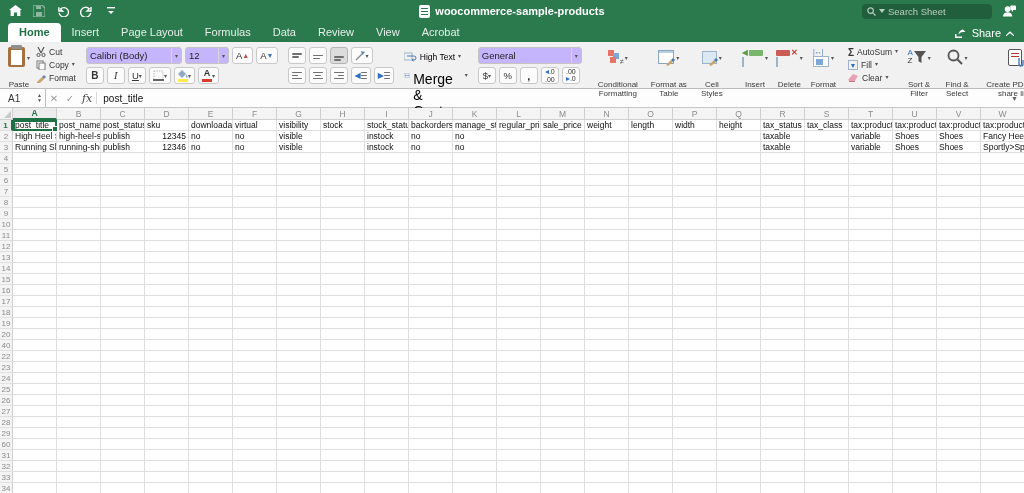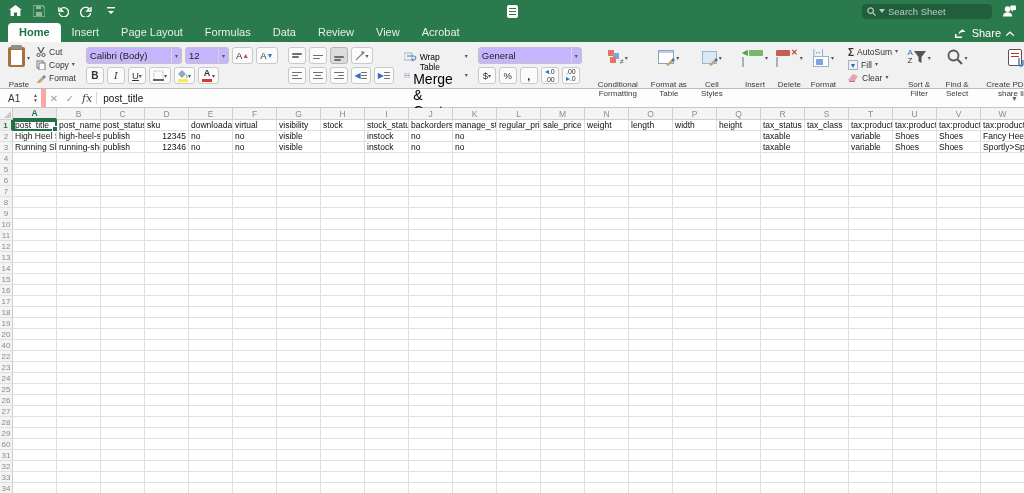--- a/index.html
+++ b/index.html
@@ -59,21 +59,21 @@
      background:linear-gradient(#b9cfe4 2.5px, transparent 2.5px),
                 linear-gradient(90deg, transparent 4.5px, #dce8f3 4.5px 5px, transparent 5px 9.5px, #dce8f3 9.5px 10px, transparent 10px); }
   .brush { position:absolute; right:-4px; bottom:-3px; width:12px; height:12px; }
   .cf-ico { width:15px; height:14px; position:relative; }
   .cf-ico .sq { position:absolute; width:6px; height:6px; }
   .insdel-bar { width:14px; height:6px; border-radius:1px; }
   .cellpair { width:14px; height:7px; border:1px solid #9db3c8; border-top:none; background:linear-gradient(90deg,#eaf1f7 48%, #9db3c8 48%, #9db3c8 52%, #eaf1f7 52%); }
 
   
   .fbar { height:19px; background:#fdfdfd; border-bottom:1px solid #c6c6c6; display:flex; align-items:center; font-size:10px; color:#333; }
-  .namebox { width:46px; height:100%; border-right:5px solid #fca5a5; display:flex; align-items:center; padding:0 3px 0 8px; gap:4px; }
+  .namebox { width:46px; height:100%; border-right:1px solid #fca5a5; display:flex; align-items:center; padding:0 3px 0 8px; gap:4px; }
   .stepper { display:flex; flex-direction:column; font-size:5px; color:#555; line-height:1.1; margin-left:auto; }
   .fico { width:16px; text-align:center; color:#9a9a9a; font-size:10px; }
   .fx { font-family:"DejaVu Serif",serif; font-style:italic; font-size:11px; color:#444; margin:0 4px; }
   .fcontent { margin-left:6px; color:#111; }
   .fbar .endcaret { margin-left:auto; margin-right:6px; color:#666; font-size:7px; }
 
   
   .sheet { position:relative; width:1024px; overflow:hidden; background:#fff; }
   .grid { display:grid; grid-template-columns:13px repeat(23,44px); }
   .hcell { height:12px; background:#f4f4f4; border-right:1px solid #cfcfcf; border-bottom:1px solid #cfcfcf; font-size:8.5px; color:#8b8b8b; display:flex; align-items:center; justify-content:center; }
@@ -117,20 +117,21 @@
     </span>
     <span class="ic">
       <svg width="10" height="10" viewBox="0 0 10 10">
           <rect x="1" y="1" width="8" height="1.4" fill="#fff"></rect>
           <path d="M2 5l3 3 3-3z" fill="#fff"></path>
         </svg>
     </span>
   </div>
   <div class="tb-title">
     <span class="doc-ic"></span>
+    <span>woocommerce-sample-products</span>
   </div>
   <div class="tb-right">
     <div class="searchbox">
       <svg class="mag" width="9" height="9" viewBox="0 0 9 9">
           <circle cx="3.6" cy="3.6" r="2.8" fill="none" stroke="#b9cfc1" stroke-width="1.2"></circle>
           <line x1="5.8" y1="5.8" x2="8.5" y2="8.5" stroke="#b9cfc1" stroke-width="1.2"></line>
         </svg>
       <svg width="6" height="4" viewBox="0 0 6 4">
           <path d="M0 0l3 4 3-4z" fill="#b9cfc1"></path>
         </svg>
@@ -337,21 +338,21 @@
   </div>
 
   <div class="vdiv"></div>
 
   <div class="two-rows" style="justify-content:center;gap:6px;padding-top:4px">
     <div class="mini">
       <svg width="13" height="10" viewBox="0 0 13 10">
           <rect x="0" y="1" width="8" height="7" fill="none" stroke="#9db3c8"></rect>
           <path d="M3 4h7a2 2 0 0 1 0 4H8l1.5-1.2M8 8l1.5 1.2" stroke="#4a7ab5" fill="none"></path>
         </svg>
-      <span style="font-size:8.5px">Wrap Table</span>
+      <span style="font-size:8.5px">High Text</span>
         <span class="caret">▾</span>
     </div>
     <div class="mini">
       <svg width="13" height="9" viewBox="0 0 13 9">
           <rect x="0" y="0" width="13" height="9" fill="none" stroke="#9db3c8"></rect>
           <path d="M2 4.5h9M2 4.5l2-1.5M2 4.5l2 1.5M11 4.5l-2-1.5M11 4.5l-2 1.5" stroke="#4a7ab5" fill="none"></path>
         </svg>
       <span style="font-size:14px">Merge &amp; Center</span>
         <span class="caret">▾</span>
     </div>

